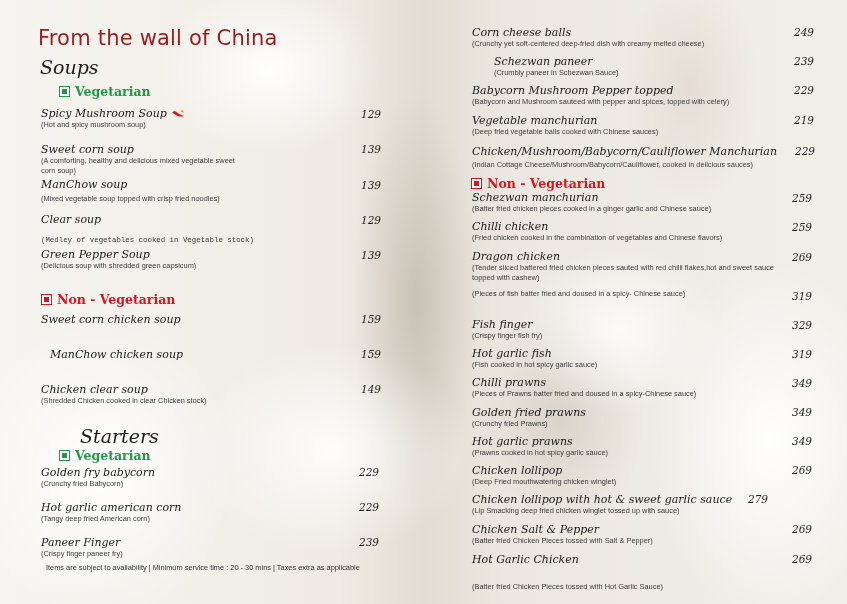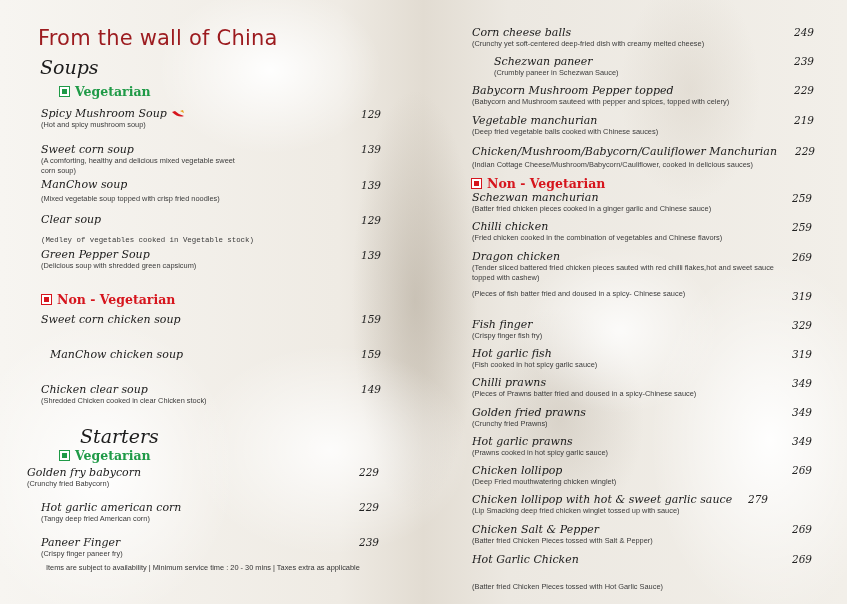--- a/index.html
+++ b/index.html
@@ -132,21 +132,21 @@
 </div>
 <div class="price" style="left:361px; top:383px;">149</div>
 
 <div class="section-title" style="left:52px; top:425px;margin-left:28px;">Starters</div>
 
 <div class="cat veg" style="left:39px; top:448px;">
   <span class="mark"></span>
   <span>Vegetarian</span>
 </div>
 
-<div class="item" style="left:27px; top:466px; width:320px;">
+<div class="item" style="left:41px; top:466px; width:320px;">
   <div class="name">Golden fry babycorn</div>
   <div class="desc">(Crunchy fried Babycorn)</div>
 </div>
 <div class="price" style="left:359px; top:466px;">229</div>
 
 <div class="item" style="left:41px; top:501px; width:320px;">
   <div class="name">Hot garlic american corn</div>
   <div class="desc">(Tangy deep fried American corn)</div>
 </div>
 <div class="price" style="left:359px; top:501px;">229</div>

